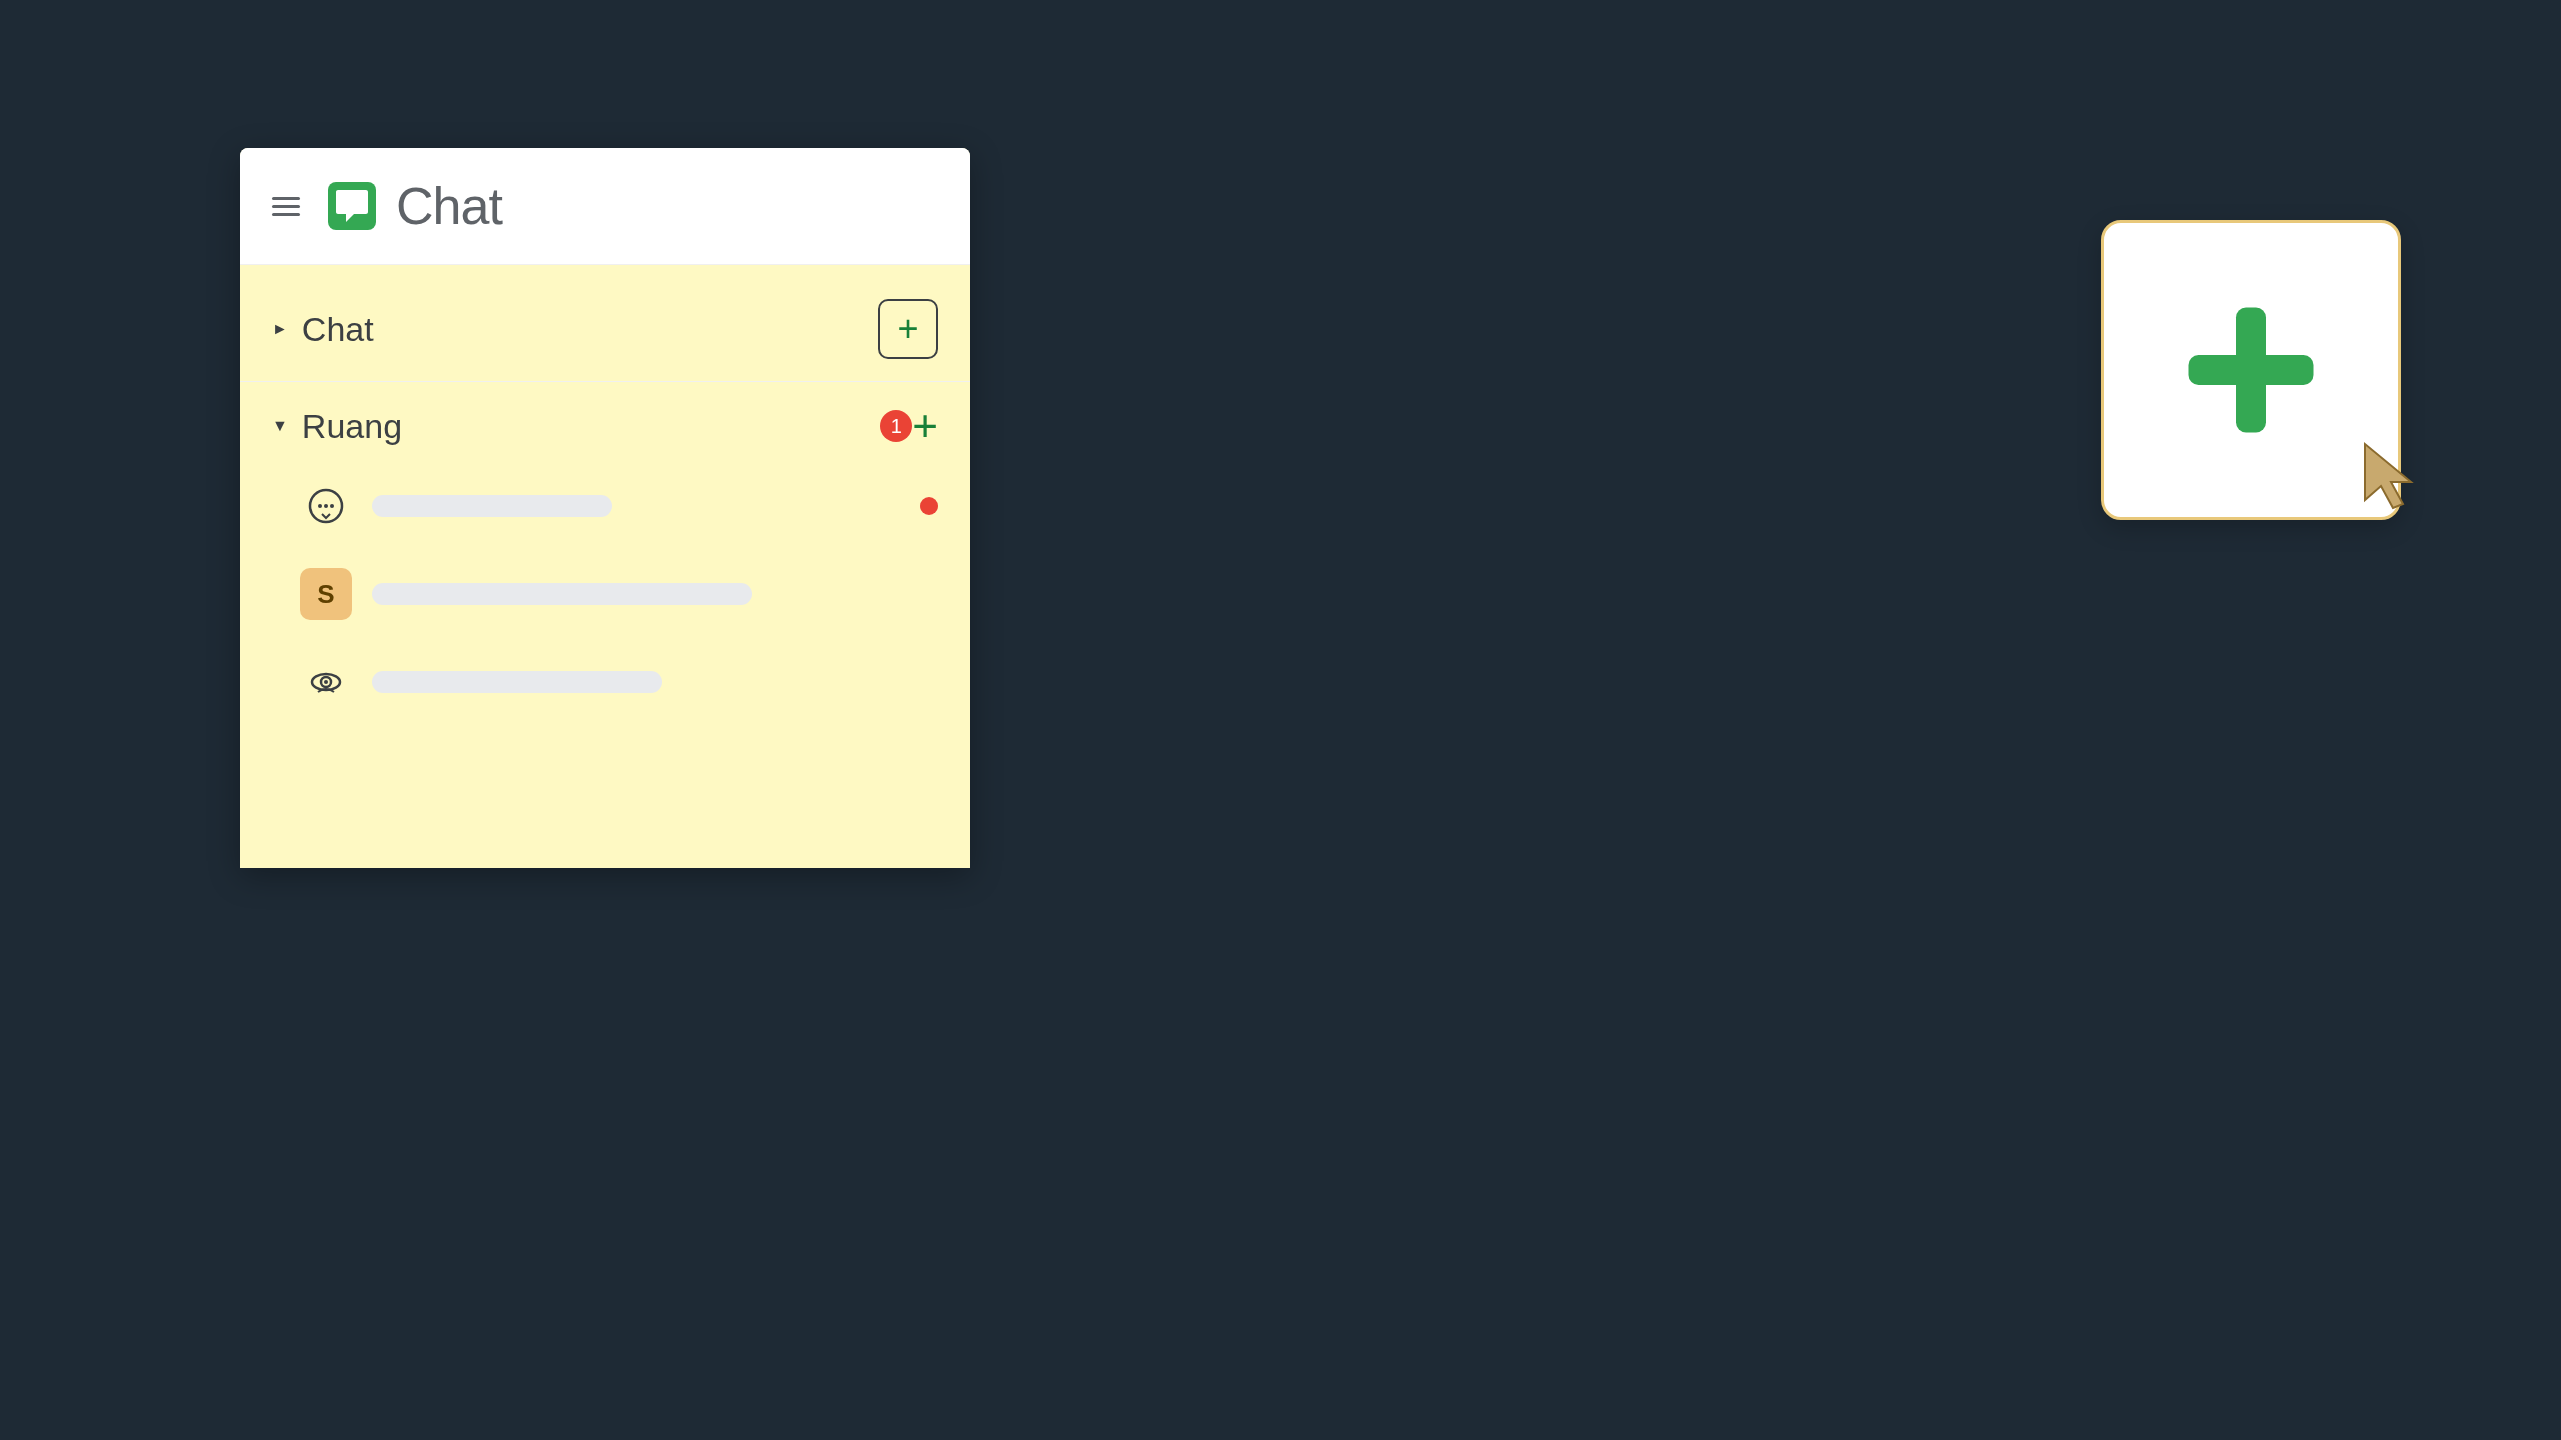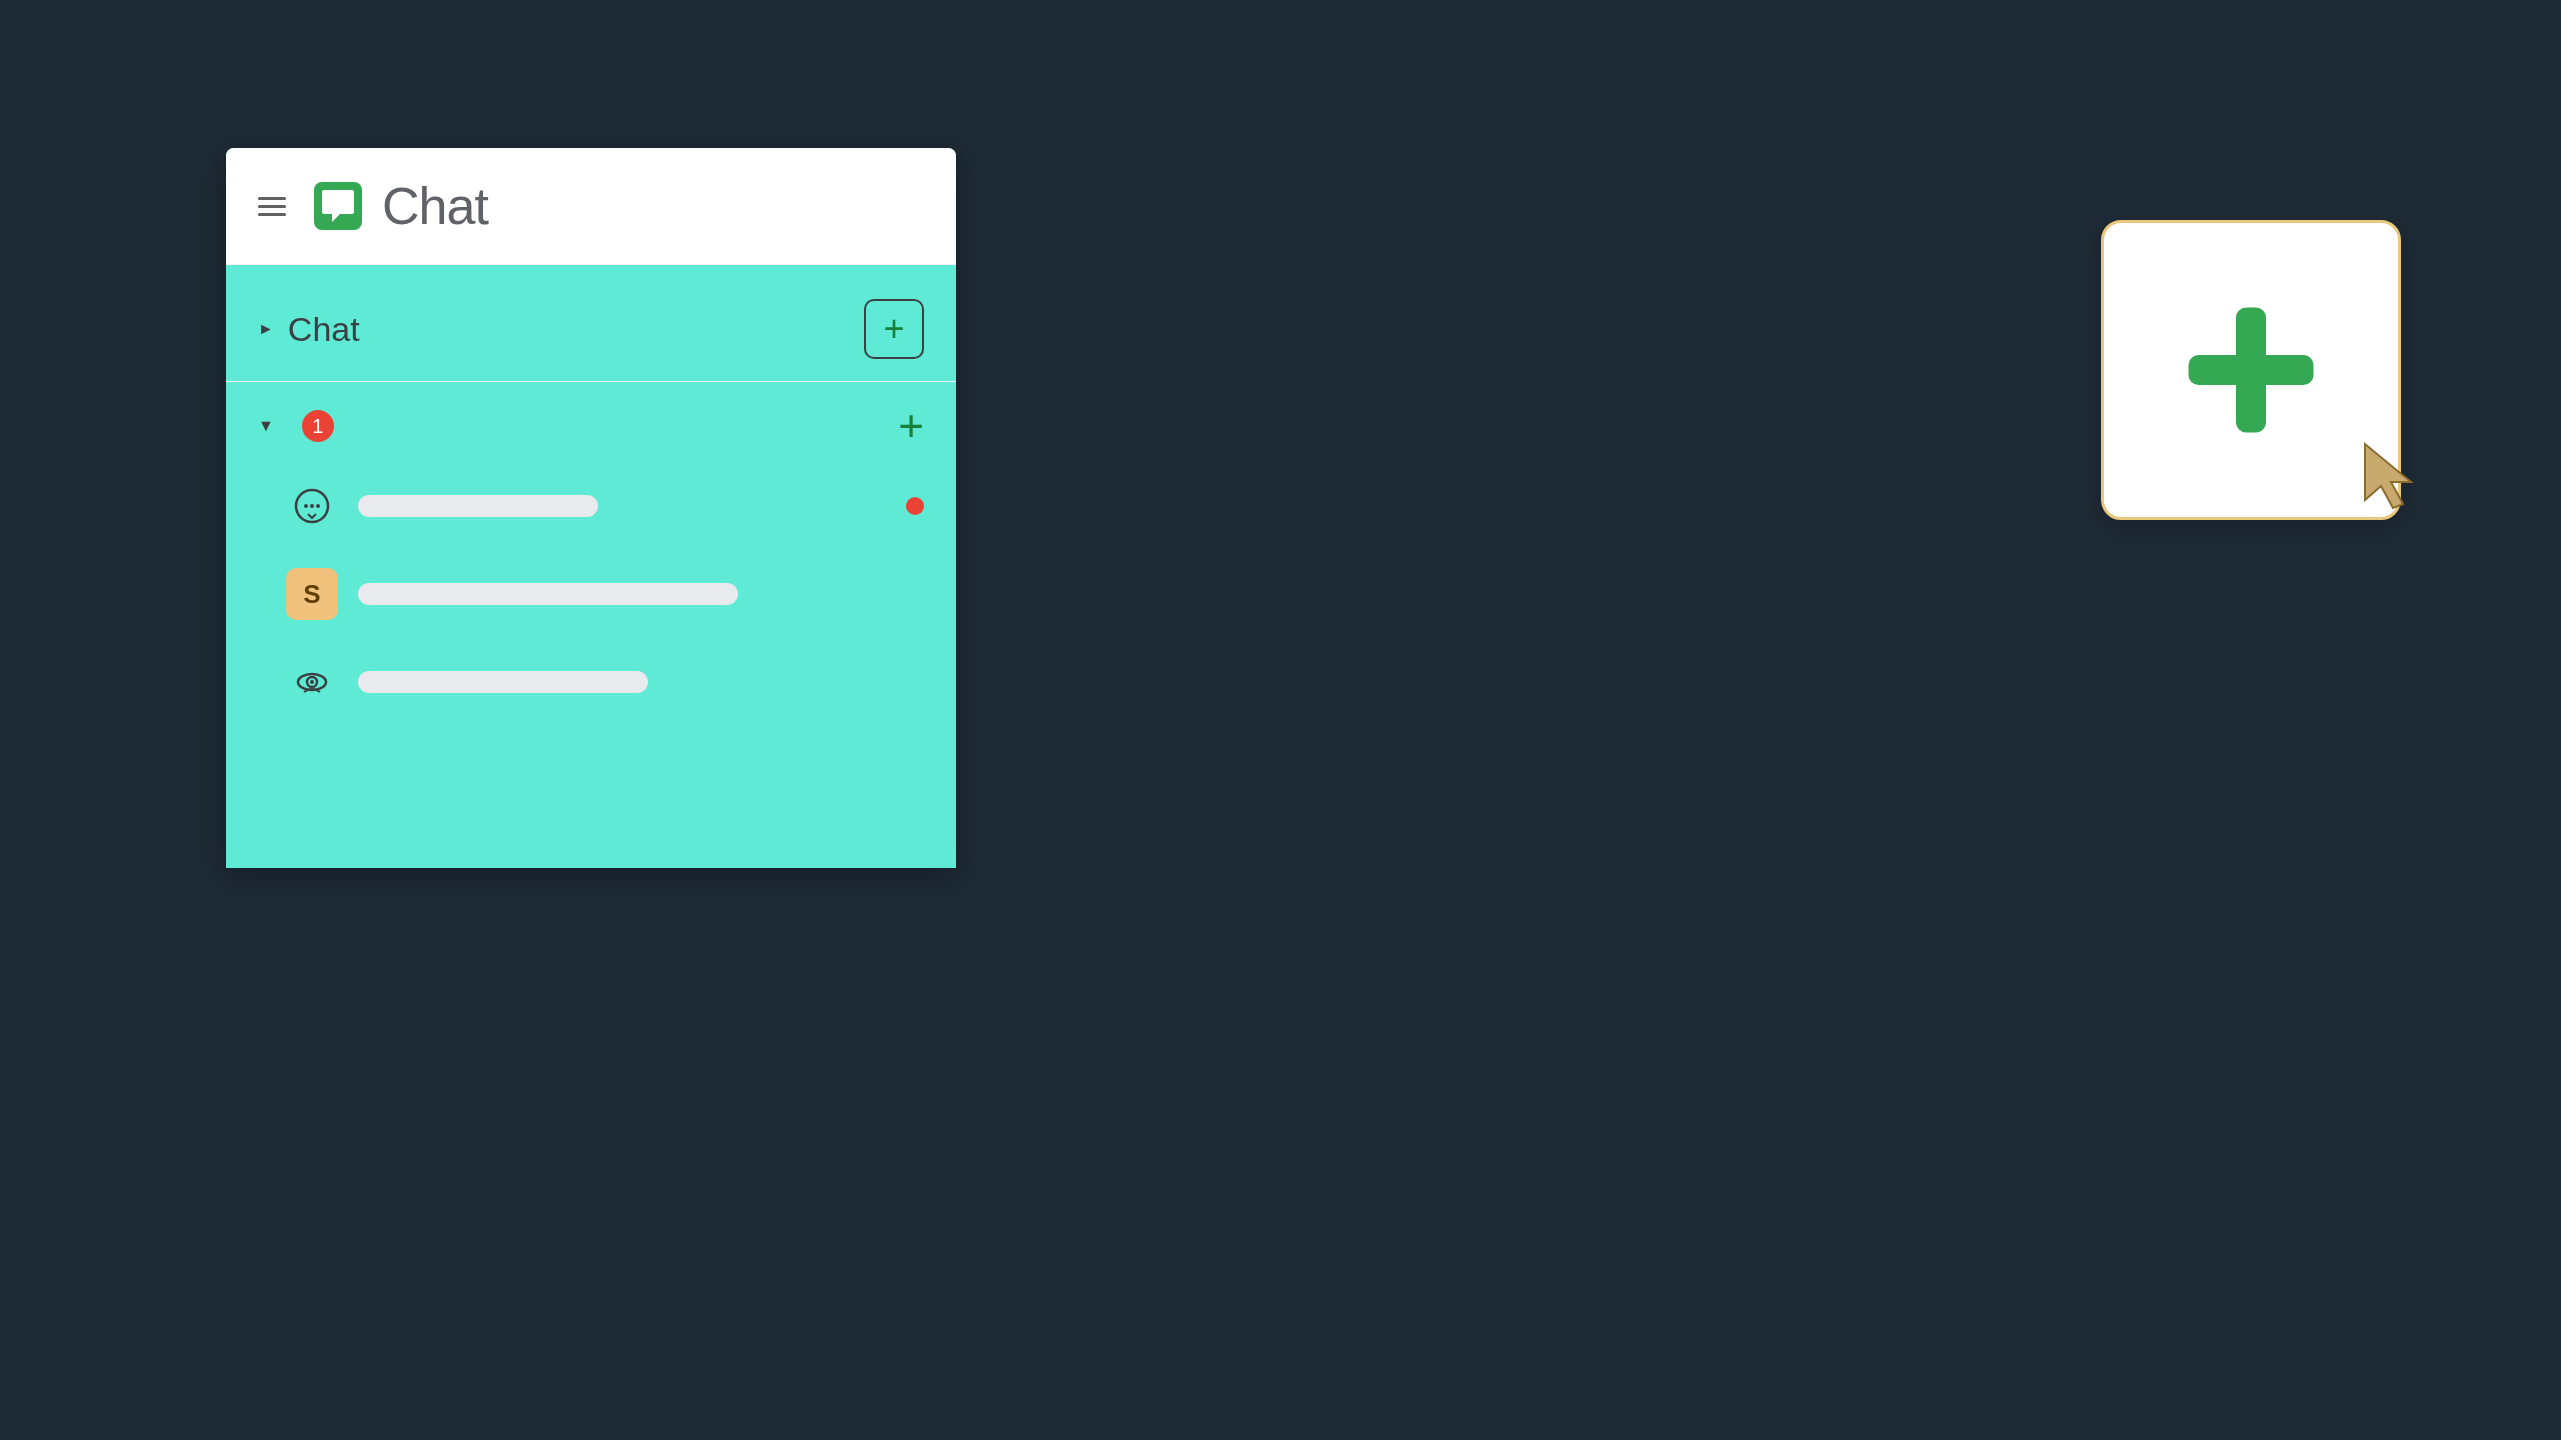--- a/index.html
+++ b/index.html
@@ -20,25 +20,25 @@
     
     .bg {
       position: absolute;
       inset: 0;
       background-color: #1e2a35;
     }
 
     
     .chat-panel {
       position: absolute;
-      left: 226px;
+      left: 240px;
       top: 148px;
       width: 730px;
       height: 720px;
-      background: #5eead4;
+      background: #fef9c3;
       border-radius: 8px 8px 0 0;
       box-shadow: 0 8px 32px rgba(0,0,0,0.3);
       overflow: hidden;
     }
 
     
     .chat-header {
       display: flex;
       align-items: center;
       padding: 28px 32px;
@@ -274,20 +274,21 @@
       <span class="section-title">Chat</span>
       <div class="add-button-box">
         <span class="plus-sign">+</span>
       </div>
     </div>
 
     <div class="divider"></div>
 
     <div class="section-row">
       <span class="section-arrow">▼</span>
+      <span class="section-title">Ruang</span>
       <span class="badge">1</span>
       <span class="add-button-plain">+</span>
     </div>
 
     <div class="list-item">
       <div class="item-icon chat-bubble-icon">
         <svg viewBox="0 0 36 36" fill="none" xmlns="http://www.w3.org/2000/svg">
           <circle cx="18" cy="18" r="16" stroke="#3c4043" stroke-width="2.5" fill="none"></circle>
           <circle cx="12" cy="18" r="2" fill="#3c4043"></circle>
           <circle cx="18" cy="18" r="2" fill="#3c4043"></circle>

